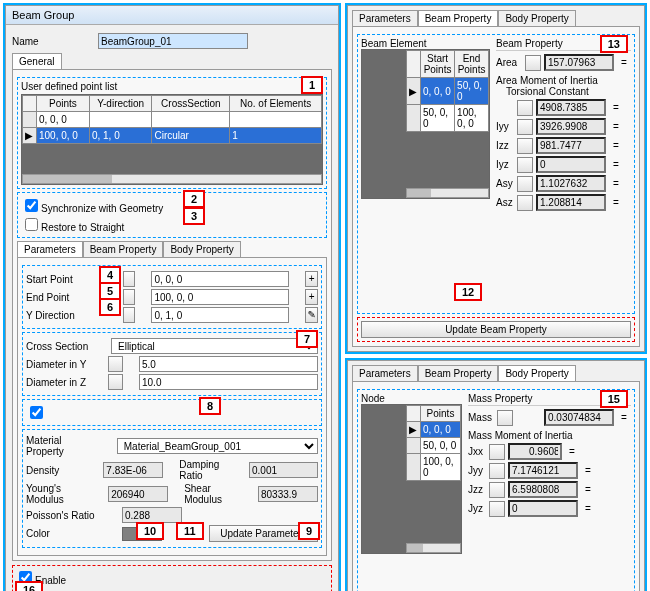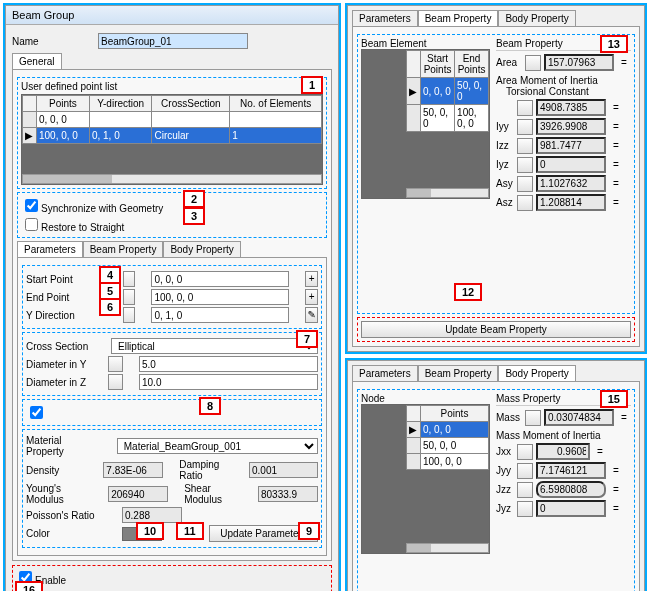--- a/index.html
+++ b/index.html
@@ -337,40 +337,40 @@
                     </table>
               <div class="gfill"></div>
               <div class="scroll"></div>
             </div>
           </div>
           <div class="rright">
             <div class="hsec">Mass Property</div>
             <div class="proprow">
                     <span style="width:26px">Mass</span>
                     <span class="smbx"></span>
-                    <input class="ro" readonly="" style="width: 70px;" value="0.03074834">
+                    <input class="ro" readonly="" style="width: 70px; margin-left: 28px;" value="0.03074834">
                     <span class="eq">=</span>
                   </div>
             <div style="margin-top:4px">Mass Moment of Inertia</div>
             <div class="proprow">
                     <span class="propl">Jxx</span>
                     <span class="smbx"></span>
                     <input class="ro" readonly="" style="width: 54px; padding-left: 19px;" value="0.96088556">
                     <span class="eq">=</span>
                   </div>
             <div class="proprow">
                     <span class="propl">Jyy</span>
                     <span class="smbx"></span>
                     <input class="ro" readonly="" style="width: 70px;" value="7.1746121">
                     <span class="eq">=</span>
                   </div>
             <div class="proprow">
                     <span class="propl">Jzz</span>
                     <span class="smbx"></span>
-                    <input class="ro" readonly="" style="width: 70px; border-radius: 7px;" value="6.5980808">
+                    <input class="ro" readonly="" style="width: 70px;" value="6.5980808">
                     <span class="eq">=</span>
                   </div>
             <div class="proprow">
                     <span class="propl">Jyz</span>
                     <span class="smbx"></span>
                     <input class="ro" readonly="" style="width: 70px;" value="0">
                     <span class="eq">=</span>
                   </div>
           </div>
         </div>

